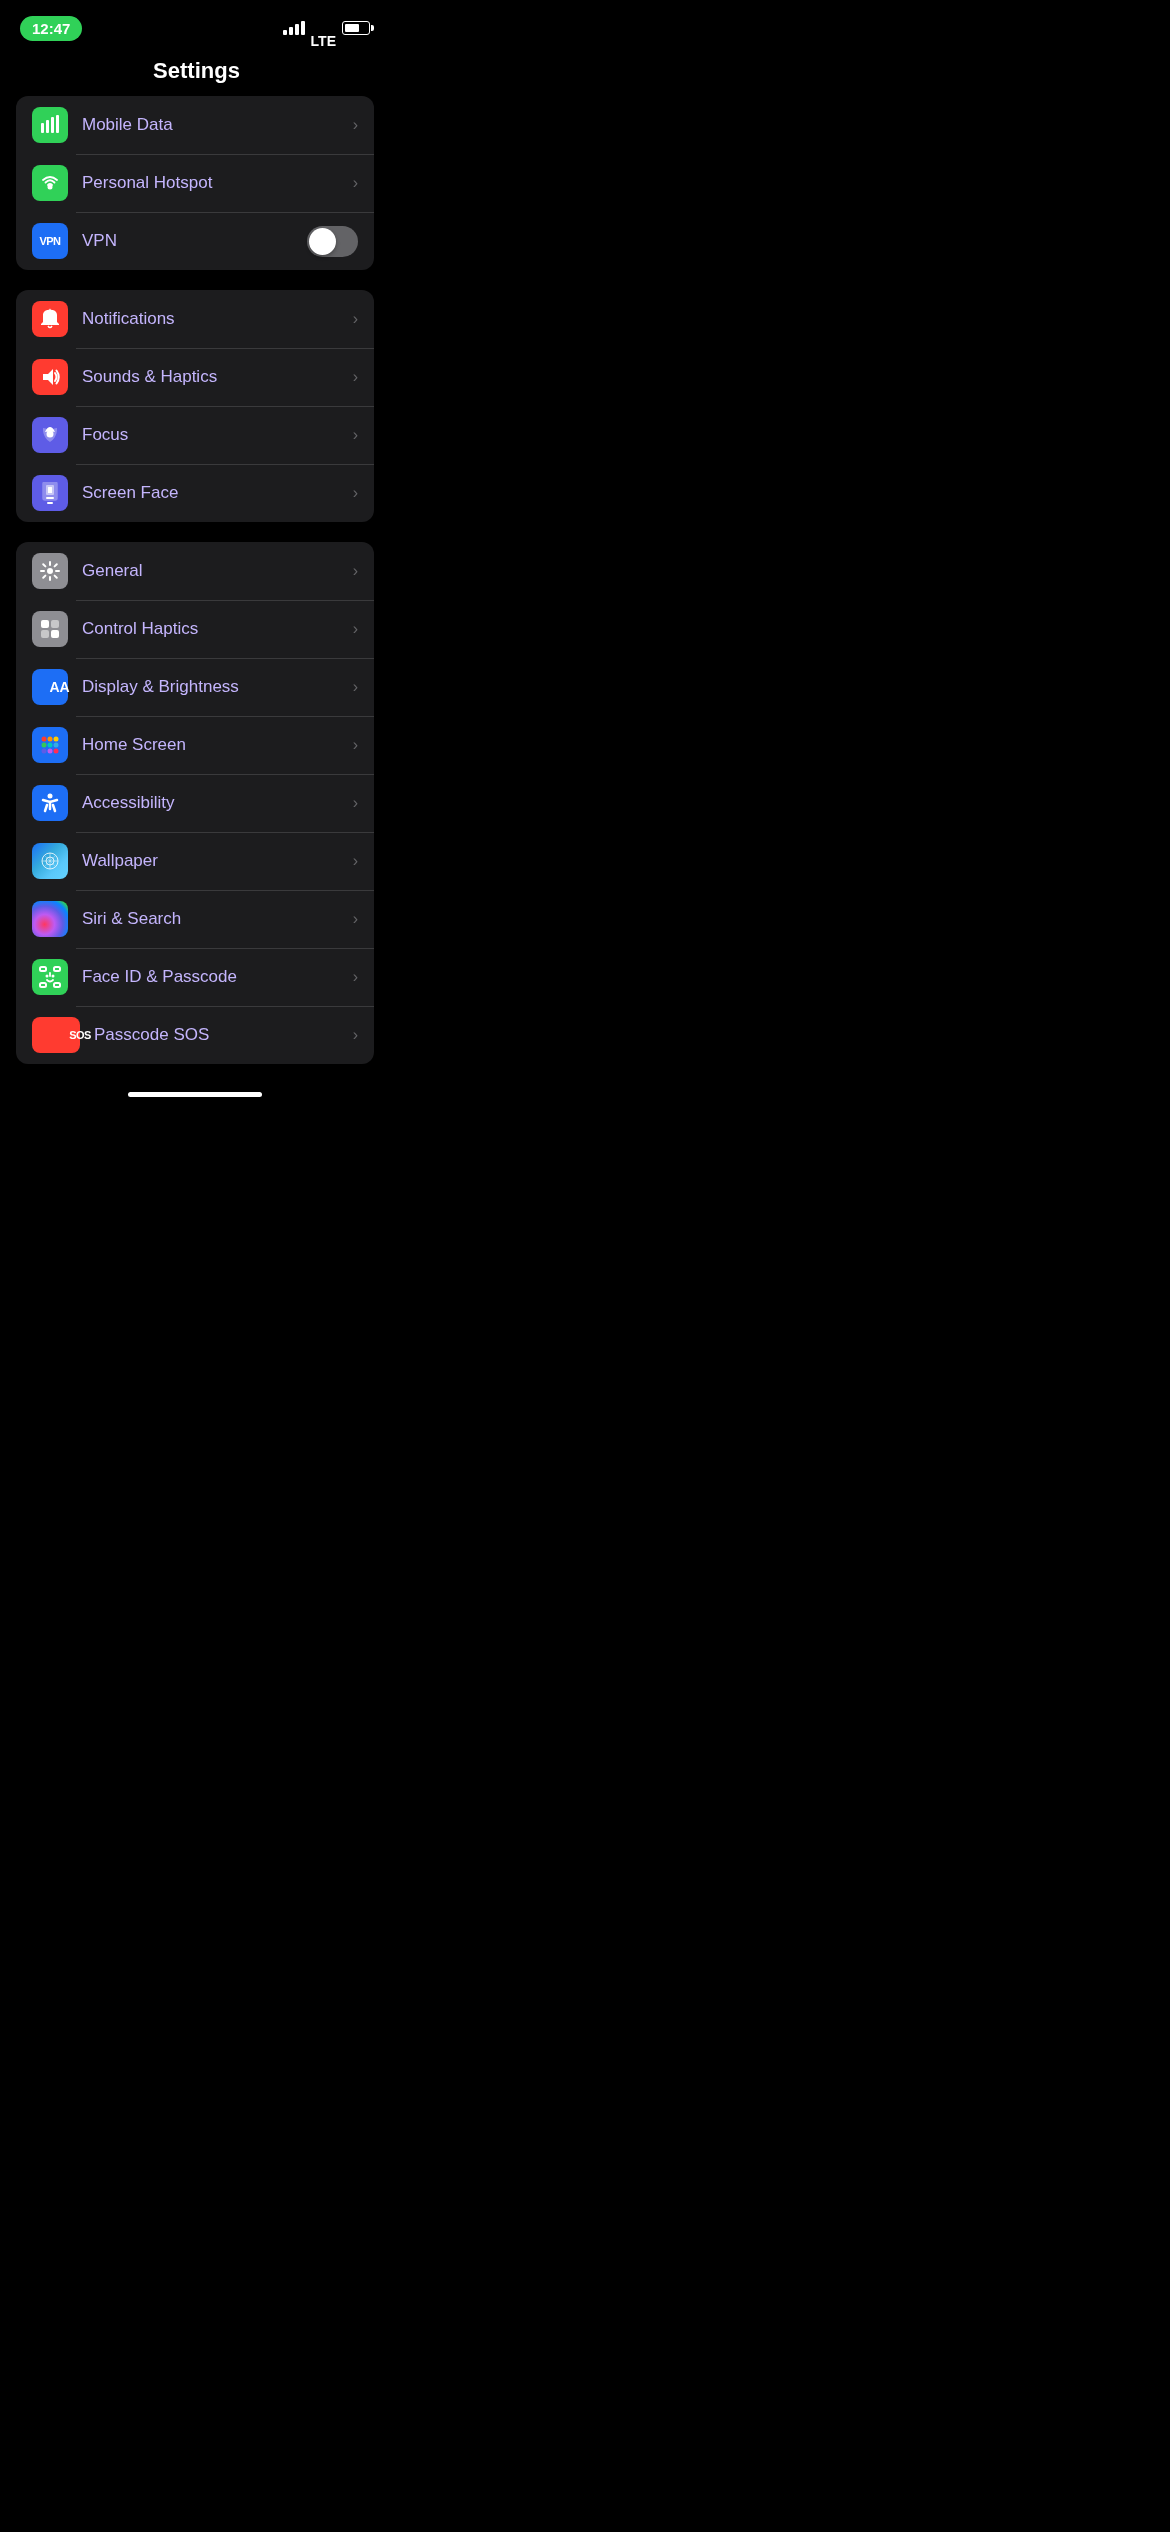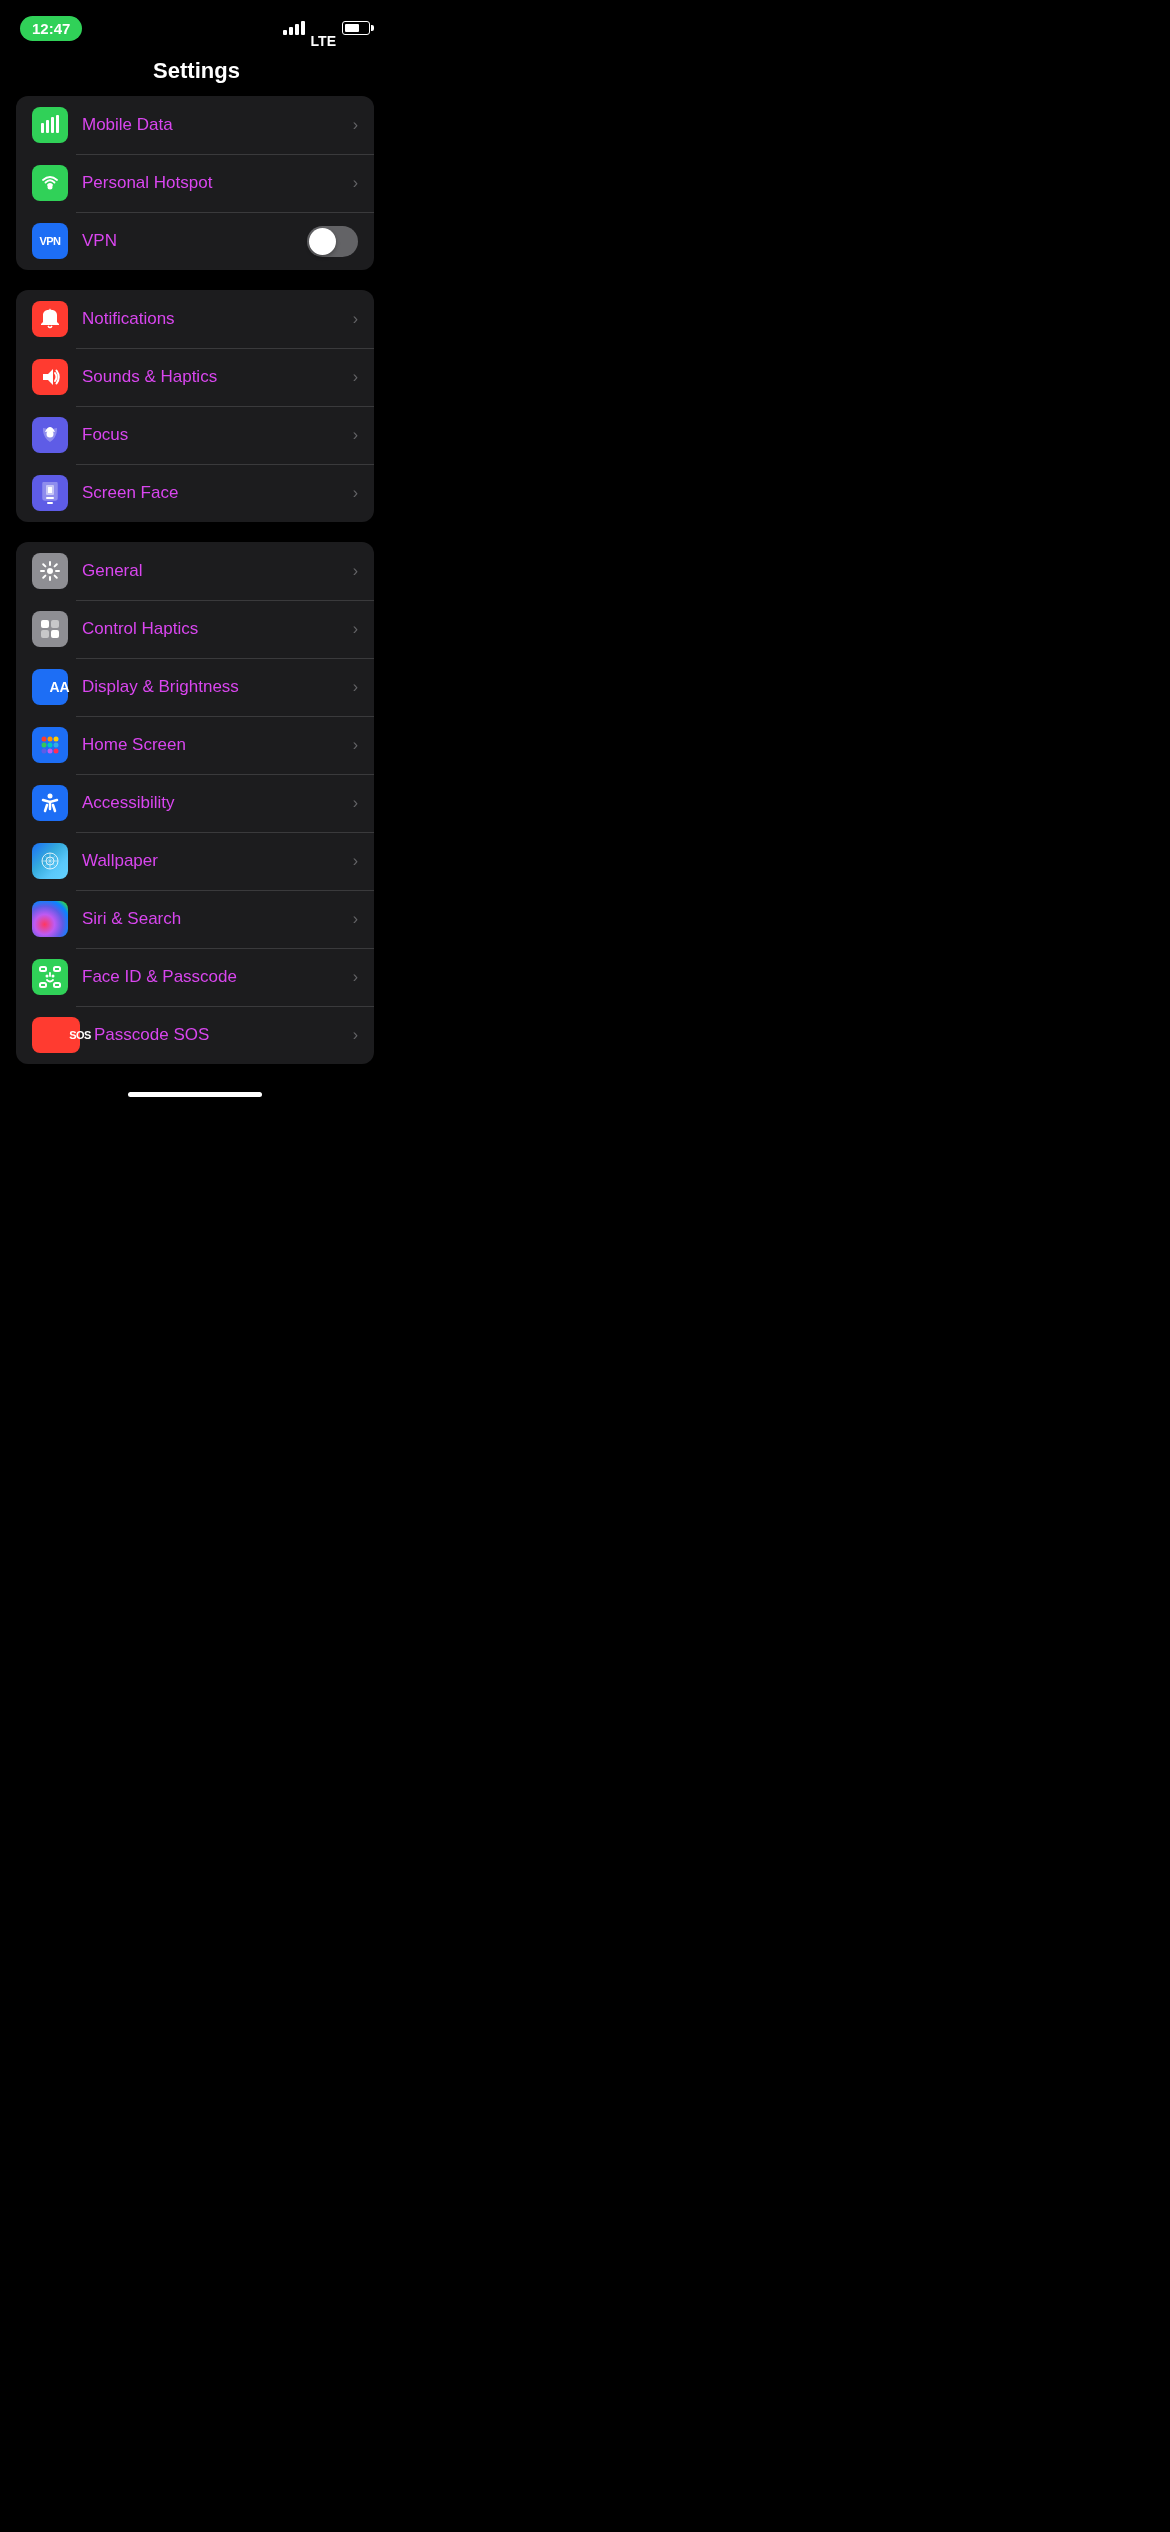--- a/index.html
+++ b/index.html
@@ -132,21 +132,21 @@
       align-items: center;
       justify-content: center;
       margin-right: 14px;
       flex-shrink: 0;
       font-size: 18px;
     }
 
     .row-label {
       flex: 1;
       font-size: 17px;
-      color: #d946ef;
+      color: #c4b5fd;
     }
 
     .chevron {
       color: #636366;
       font-size: 16px;
       margin-left: 4px;
     }
 
     .toggle-wrap {
       display: flex;

